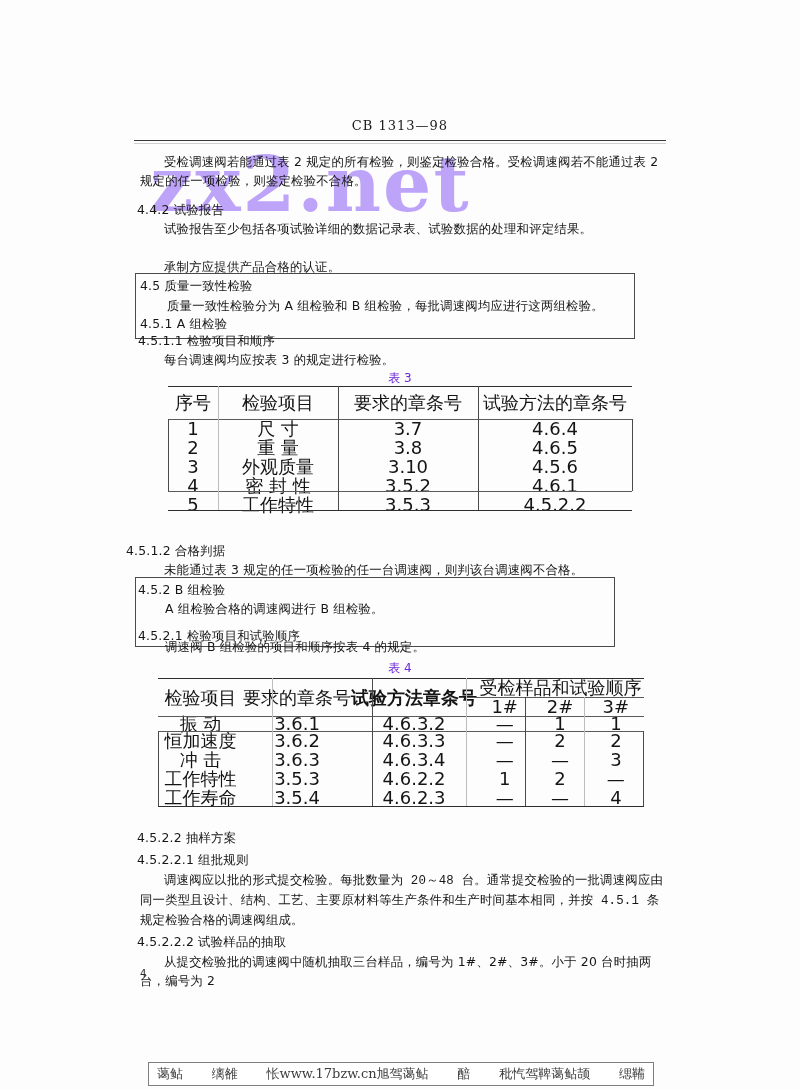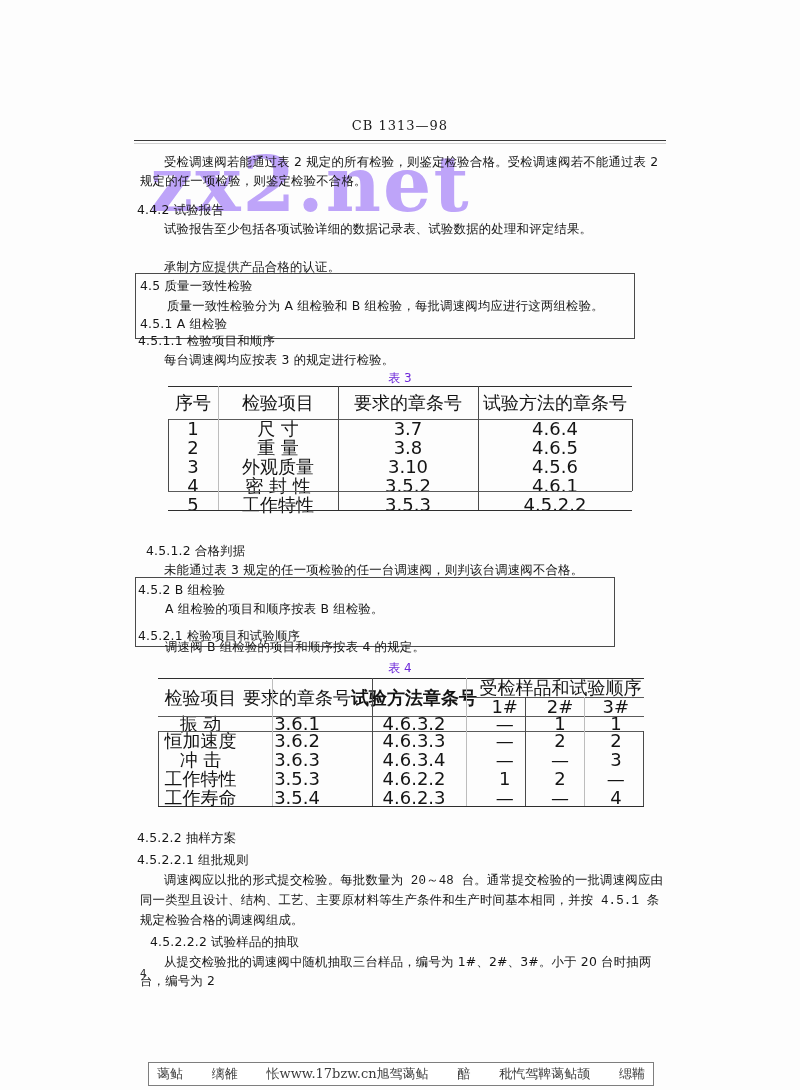--- a/index.html
+++ b/index.html
@@ -241,27 +241,27 @@
       </tr>
       <tr>
         <td>5</td>
         <td>工作特性</td>
         <td>3.5.3</td>
         <td>4.5.2.2</td>
       </tr>
     </tbody>
   </table>
 
-  <div class="body-text" style="left:146px; top:541px; width:524px;">4.5.1.2  合格判据</div>
+  <div class="body-text" style="left:126px; top:541px; width:524px;">4.5.1.2  合格判据</div>
   <div class="body-text indent" style="left:140px; top:560px; width:524px;">未能通过表 3 规定的任一项检验的任一台调速阀，则判该台调速阀不合格。</div>
 
   <div class="scanbox" style="left:135px; top:577px; width:478px; height:68px;"></div>
 
   <div class="body-text" style="left:138px; top:580px; width:480px;">4.5.2  B 组检验</div>
-  <div class="body-text indent" style="left:141px; top:599px; width:480px;">A 组检验的项目和顺序按表 B 组检验。</div>
+  <div class="body-text indent" style="left:141px; top:599px; width:480px;">A 组检验合格的调速阀进行 B 组检验。</div>
   <div class="body-text" style="left:138px; top:618px; width:480px;margin-top:8px;">4.5.2.1  检验项目和试验顺序</div>
   <div class="body-text indent" style="left:141px; top:637px; width:480px;">调速阀 B 组检验的项目和顺序按表 4 的规定。</div>
 
   <div class="tbl-caption" style="left:160px; top:660px; width:480px;">表 4</div>
 
   <div class="rule-h" style="left:158px; top:678px; width:486px;"></div>
   <div class="rule-h thin" style="left:466px; top:697px; width:178px;"></div>
   <div class="rule-h thin" style="left:158px; top:716px; width:486px;"></div>
   <div class="rule-h thin" style="left:158px; top:731px; width:486px;"></div>
   <div class="rule-h" style="left:158px; top:806px; width:486px;"></div>
@@ -328,21 +328,21 @@
         <td>—</td>
         <td>4</td>
       </tr>
     </tbody>
   </table>
 
   <div class="body-text" style="left:137px; top:828px; width:524px;">4.5.2.2  抽样方案</div>
   <div class="body-text" style="left:137px; top:850px; width:524px;">4.5.2.2.1  组批规则</div>
   <div class="body-text indent blk" style="left:140px; top:871px; width:526px; line-height:20px;font-family:Liberation Mono, monospace;">调速阀应以批的形式提交检验。每批数量为 20～48 台。通常提交检验的一批调速阀应由同一类型且设计、结构、工艺、主要原材料等生产条件和生产时间基本相同，并按 4.5.1 条规定检验合格的调速阀组成。</div>
 
-  <div class="body-text" style="left:150px; top:932px; width:524px;">4.5.2.2.2  试验样品的抽取</div>
+  <div class="body-text" style="left:137px; top:932px; width:524px;">4.5.2.2.2  试验样品的抽取</div>
   <div class="body-text indent blk" style="left:140px; top:952px; width:526px;">从提交检验批的调速阀中随机抽取三台样品，编号为 1#、2#、3#。小于 20 台时抽两台，编号为 2</div>
 
   <div class="page-no">4</div>
 
   <div class="footer-band">
     <span>蔼鲇</span>
     <span>缡雒</span>
     <span class="footer-url">怅www.17bzw.cn旭驾蔼鲇</span>
     <span>醅</span>
     <span>秕忾驾鞞蔼鲇颉</span>

